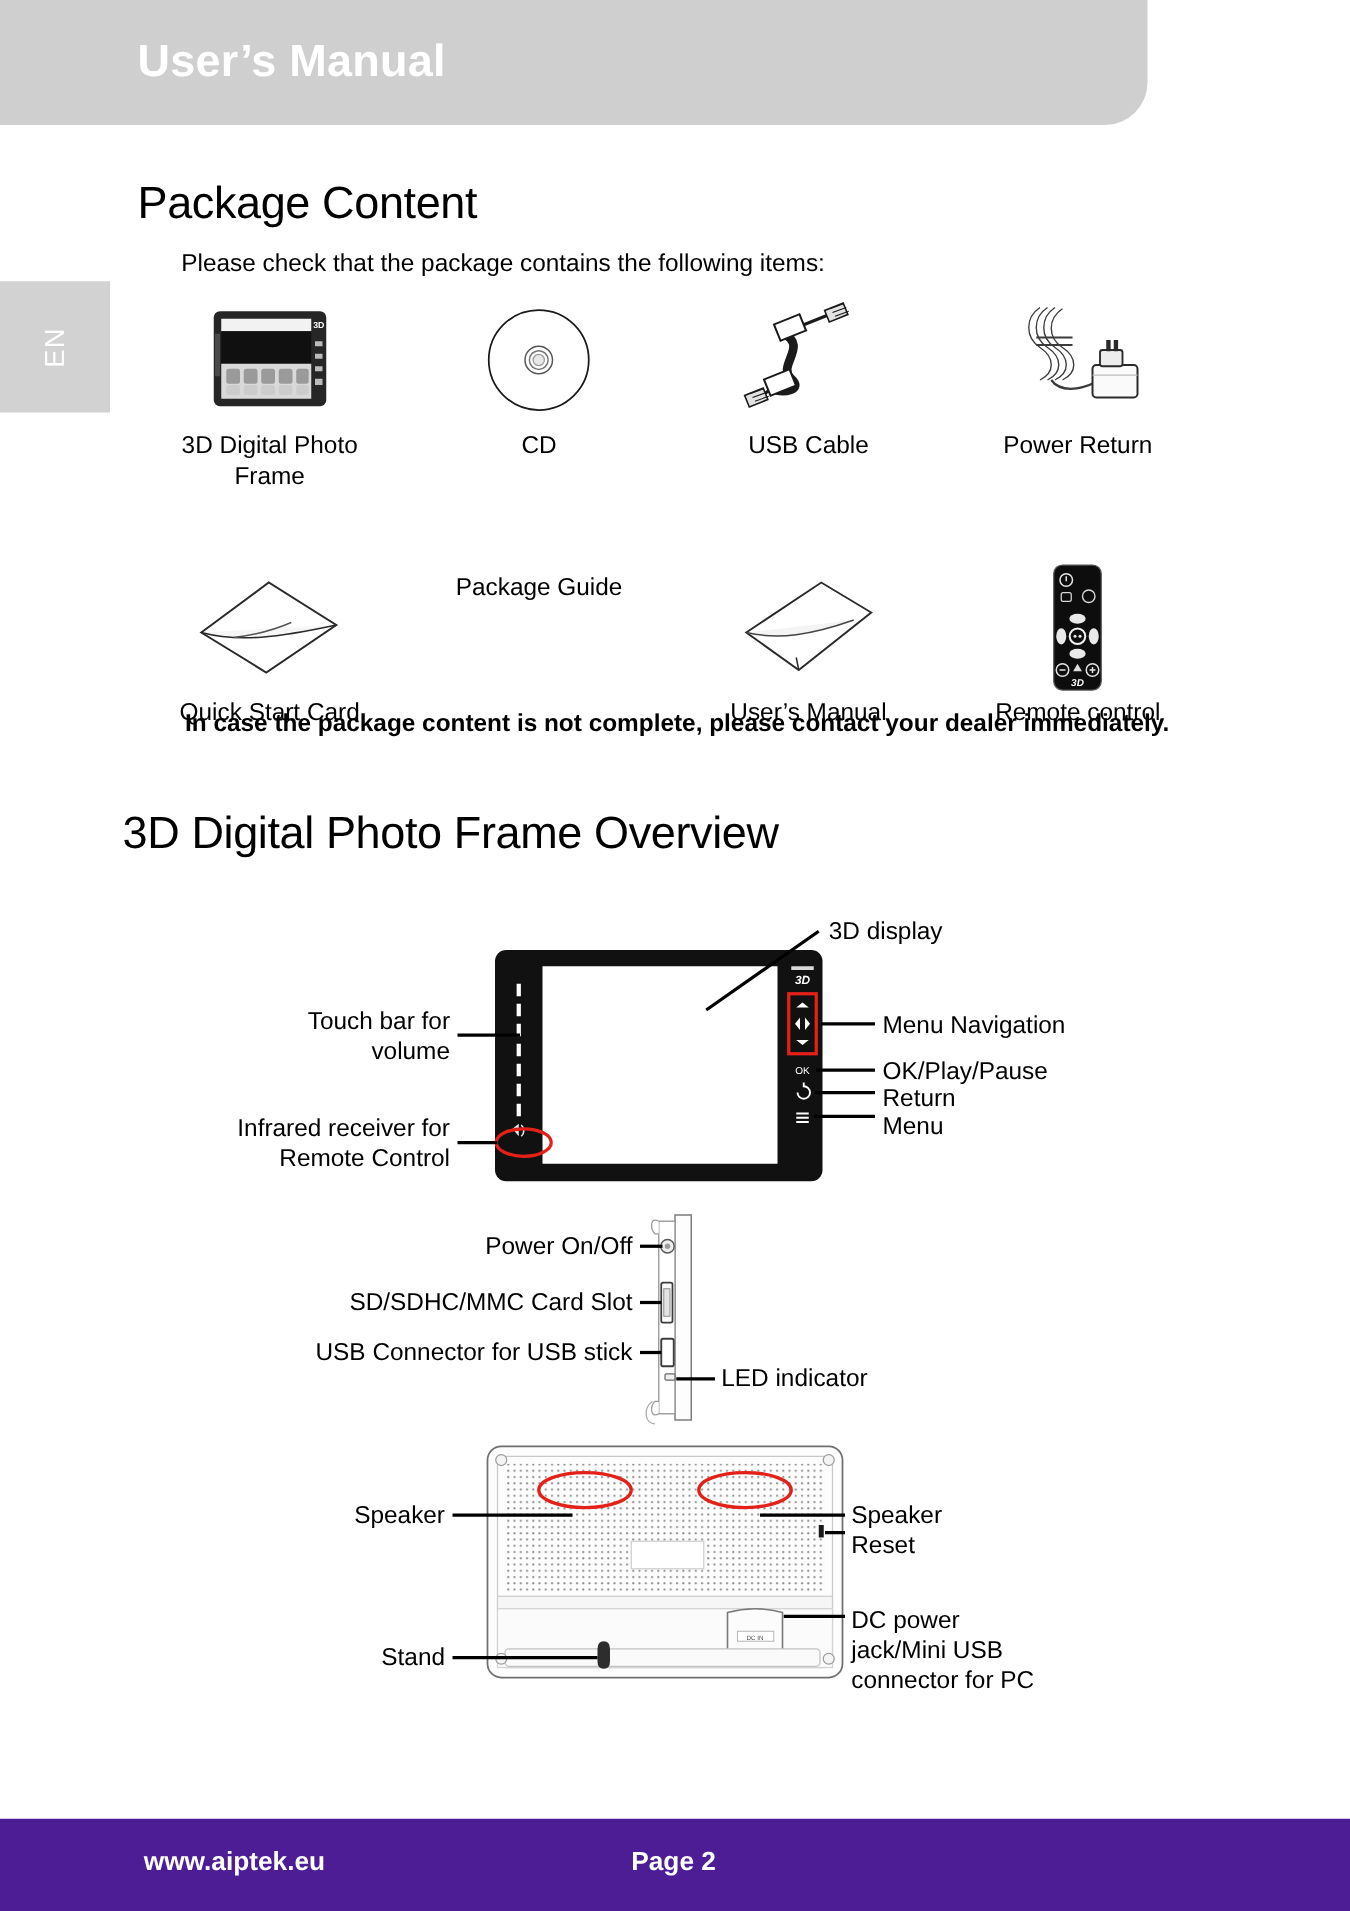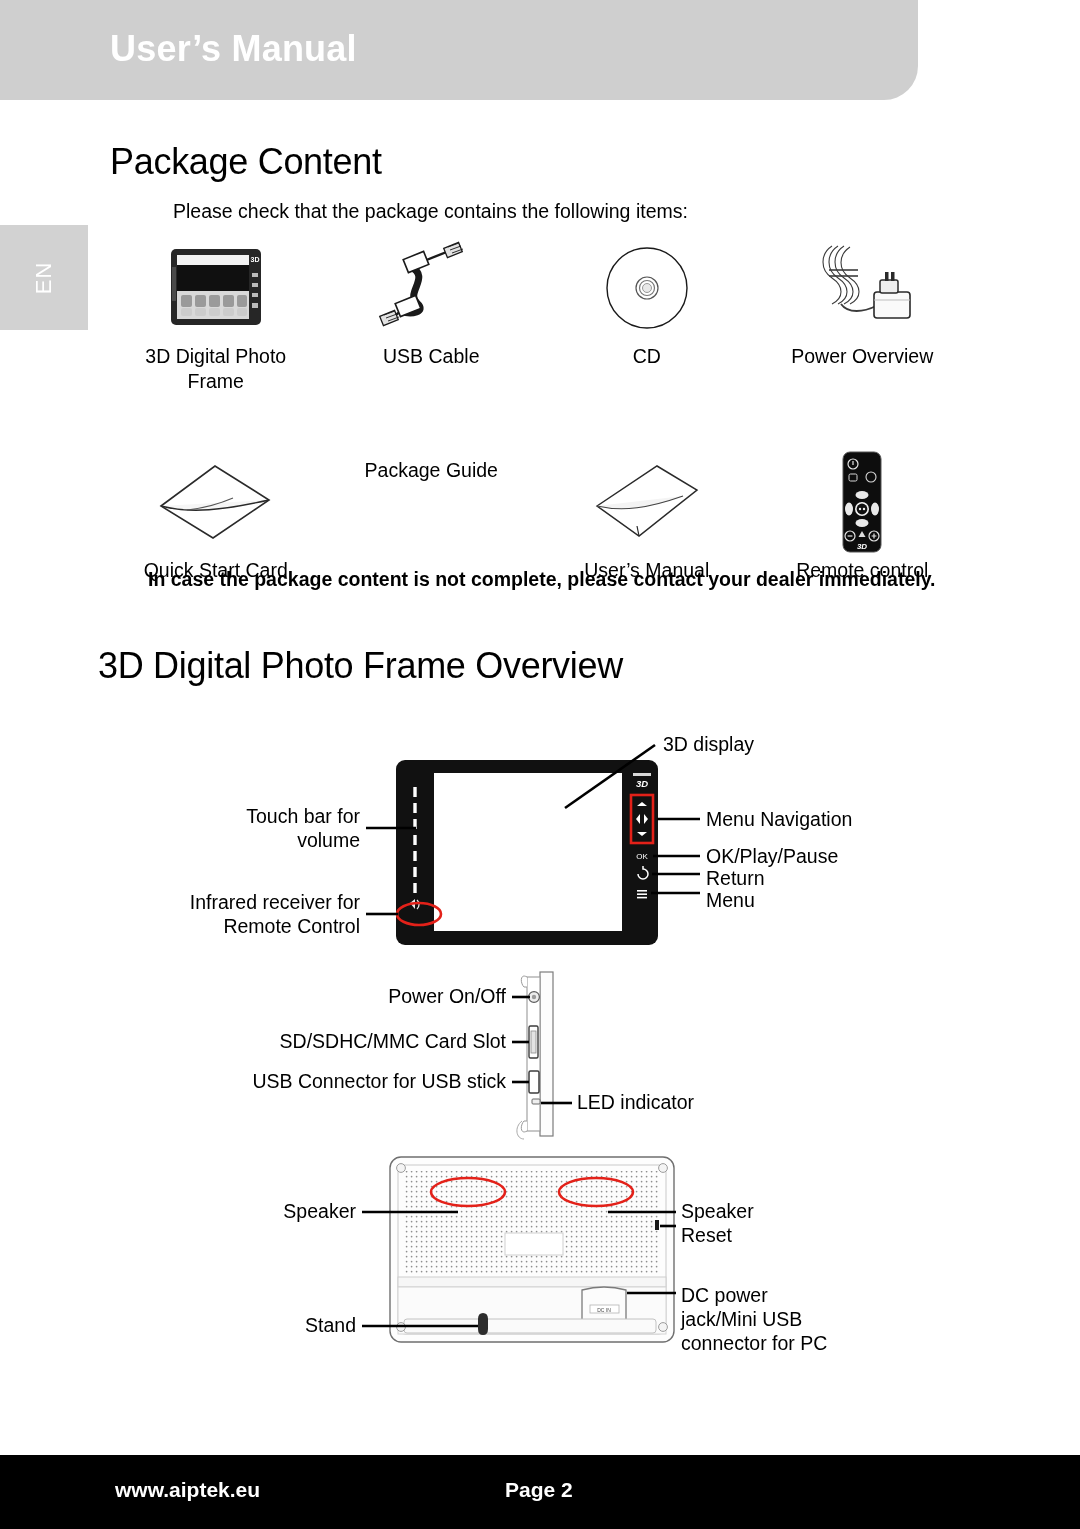--- a/index.html
+++ b/index.html
@@ -16,32 +16,32 @@
   
   .lang-tab{position:absolute;left:0;top:225px;width:88px;height:105px;
       background:#d2d2d2;}
   .lang-tab span{position:absolute;left:50%;top:50%;
       transform:translate(-50%,-50%) rotate(-90deg);
       font-size:22px;color:#fff;letter-spacing:1px;
       font-family:"Liberation Sans",sans-serif;}
 
   
   .footer-bar{position:absolute;left:0;bottom:0;width:1080px;height:74px;
-      background:#000000;}
+      background:#4c1d95;}
   .footer-url{position:absolute;left:115px;top:23px;color:#fff;font-size:21px;
       font-weight:bold;}
   .footer-page{position:absolute;left:505px;top:23px;color:#fff;font-size:21px;
       font-weight:bold;}
 
   
   h1.sec{position:absolute;margin:0;font-weight:normal;font-size:36px;
       letter-spacing:-0.3px;}
   .h-package{left:110px;top:141px;}
   .h-overview{left:98px;top:645px;}
-  .intro{position:absolute;left:145px;top:200px;font-size:19.5px;margin-left:28px;}
+  .intro{position:absolute;left:145px;top:200px;font-size:19.5px;}
   .note{position:absolute;left:148px;top:568px;font-size:19.5px;font-weight:bold;}
 
   
   .pkg{position:absolute;left:108px;top:238px;width:862px;}
   .pkg-row{display:flex;}
   .pkg-cell{width:215.5px;display:flex;flex-direction:column;align-items:center;}
   .pkg-art{height:100px;display:flex;align-items:center;justify-content:center;}
   .pkg-label{margin-top:6px;font-size:19.5px;text-align:center;line-height:25px;
       width:200px;}
   .pkg-row2{margin-top:58px;}
@@ -99,20 +99,32 @@
             <rect x="91" y="48" width="6" height="4"></rect>
             <rect x="91" y="58" width="6" height="5"></rect>
           </g>
         </svg>
       </div>
       <div class="pkg-label">3D Digital Photo Frame</div>
     </div>
 
     <div class="pkg-cell">
       <div class="pkg-art">
+        <svg width="88" height="88" viewBox="0 0 88 88">
+          <circle cx="44" cy="44" r="40" fill="#fff" stroke="#1a1a1a" stroke-width="1.4"></circle>
+          <circle cx="44" cy="44" r="11" fill="none" stroke="#555" stroke-width="1.2"></circle>
+          <circle cx="44" cy="44" r="7.5" fill="none" stroke="#777" stroke-width="1.2"></circle>
+          <circle cx="44" cy="44" r="4.5" fill="#e8e8e8" stroke="#999" stroke-width="1"></circle>
+        </svg>
+      </div>
+      <div class="pkg-label">CD</div>
+    </div>
+
+    <div class="pkg-cell">
+      <div class="pkg-art">
         <svg width="120" height="94" viewBox="0 0 120 94">
           <g stroke="#1a1a1a" fill="none" stroke-width="2.4">
             <path d="M40 26 C 60 36, 34 52, 46 62 C 56 71, 40 74, 30 70" stroke-width="7"></path>
             <path d="M48 22 L 78 10"></path>
             <path d="M30 70 L 22 76"></path>
           </g>
           <g fill="#fff" stroke="#1a1a1a" stroke-width="1.6">
             <rect x="34" y="14" width="22" height="14" transform="rotate(-22 45 21)"></rect>
             <rect x="26" y="58" width="22" height="14" transform="rotate(-22 37 65)"></rect>
           </g>
@@ -120,32 +132,20 @@
             <rect x="74" y="4" width="16" height="10" transform="rotate(-22 82 9)"></rect>
             <rect x="10" y="72" width="16" height="10" transform="rotate(-22 18 77)"></rect>
           </g>
           <g stroke="#1a1a1a" stroke-width="0.9">
             <path d="M77 6 L 88 2 M79 9 L 90 5 M81 12 L 92 8"></path>
             <path d="M13 74 L 24 70 M15 77 L 26 73 M17 80 L 28 76"></path>
           </g>
         </svg>
       </div>
       <div class="pkg-label">USB Cable</div>
-    </div>
-
-    <div class="pkg-cell">
-      <div class="pkg-art">
-        <svg width="88" height="88" viewBox="0 0 88 88">
-          <circle cx="44" cy="44" r="40" fill="#fff" stroke="#1a1a1a" stroke-width="1.4"></circle>
-          <circle cx="44" cy="44" r="11" fill="none" stroke="#555" stroke-width="1.2"></circle>
-          <circle cx="44" cy="44" r="7.5" fill="none" stroke="#777" stroke-width="1.2"></circle>
-          <circle cx="44" cy="44" r="4.5" fill="#e8e8e8" stroke="#999" stroke-width="1"></circle>
-        </svg>
-      </div>
-      <div class="pkg-label">CD</div>
     </div>
 
     <div class="pkg-cell">
       <div class="pkg-art">
         <svg width="120" height="96" viewBox="0 0 120 96">
           <g stroke="#3b3b3b" fill="none" stroke-width="1.1">
             <path d="M30 6 C 18 14, 18 30, 30 38 C 42 46, 42 58, 30 64"></path>
             <path d="M36 6 C 24 14, 24 30, 36 38 C 48 46, 48 58, 36 64"></path>
             <path d="M42 6 C 30 14, 30 30, 42 38 C 54 46, 54 58, 42 64"></path>
             <path d="M48 7 C 36 15, 36 30, 48 38 C 60 46, 60 58, 48 64"></path>
@@ -153,21 +153,21 @@
             <path d="M27 36 L 56 36" stroke-width="1.6"></path>
             <path d="M39 64 C 46 74, 62 72, 74 66" stroke-width="1.8"></path>
           </g>
           <rect x="72" y="52" width="36" height="26" rx="3" fill="#fafafa" stroke="#2a2a2a" stroke-width="1.6"></rect>
           <rect x="78" y="40" width="18" height="13" rx="2" fill="#ededed" stroke="#2a2a2a" stroke-width="1.5"></rect>
           <rect x="83" y="32" width="3.5" height="9" fill="#2a2a2a"></rect>
           <rect x="89" y="32" width="3.5" height="9" fill="#2a2a2a"></rect>
           <path d="M72 60 L 108 60" stroke="#bdbdbd" stroke-width="1"></path>
         </svg>
       </div>
-      <div class="pkg-label">Power Overview</div>
+      <div class="pkg-label">Power Return</div>
     </div>
 
   </div>
 
   <div class="pkg-row pkg-row2">
 
     <div class="pkg-cell">
       <div class="pkg-art">
         <svg width="125" height="84" viewBox="0 0 125 84">
           <g fill="#fff" stroke="#2a2a2a" stroke-width="1.6">

